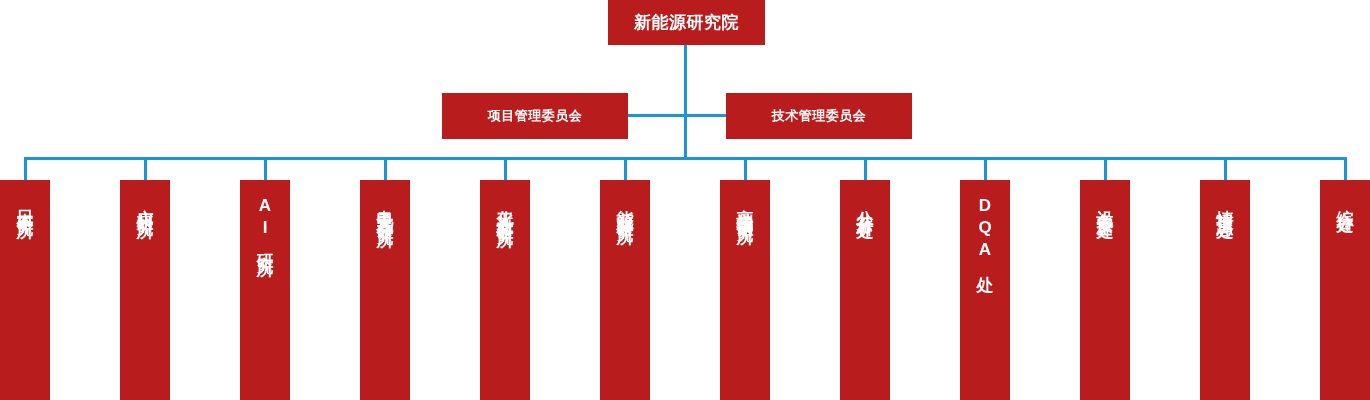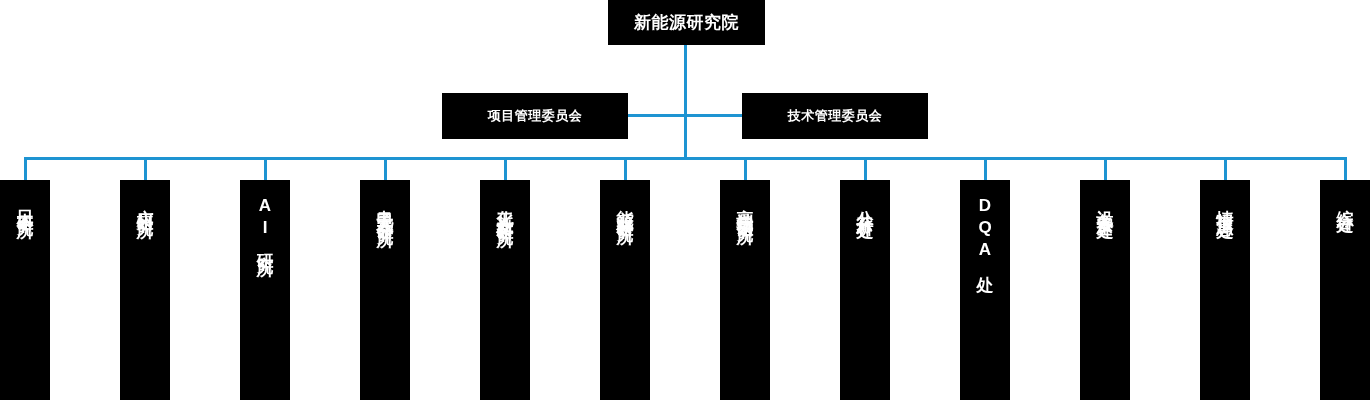--- a/index.html
+++ b/index.html
@@ -19,21 +19,21 @@
     position: absolute;
     left: 0;
     top: 0;
     width: 1370px;
     height: 400px;
   }
 
   
   .node {
     position: absolute;
-    background: #000000;
+    background: #b91c1c;
     color: #ffffff;
     font-weight: bold;
     box-sizing: border-box;
     display: flex;
     align-items: center;
     justify-content: center;
     text-align: center;
     line-height: 1.25;
   }
 
@@ -49,21 +49,21 @@
 
   
   .node-committee {
     top: 93px;
     width: 186px;
     height: 46px;
     font-size: 13px;
     letter-spacing: 0.5px;
   }
   .committee-left  { left: 442px; }
-  .committee-right { left: 742px; }
+  .committee-right { left: 726px; }
 
   
   .node-leaf {
     top: 180px;
     width: 50px;
     height: 220px;
     font-size: 17px;
     letter-spacing: 2px;
     align-items: flex-start;
     justify-content: center;

